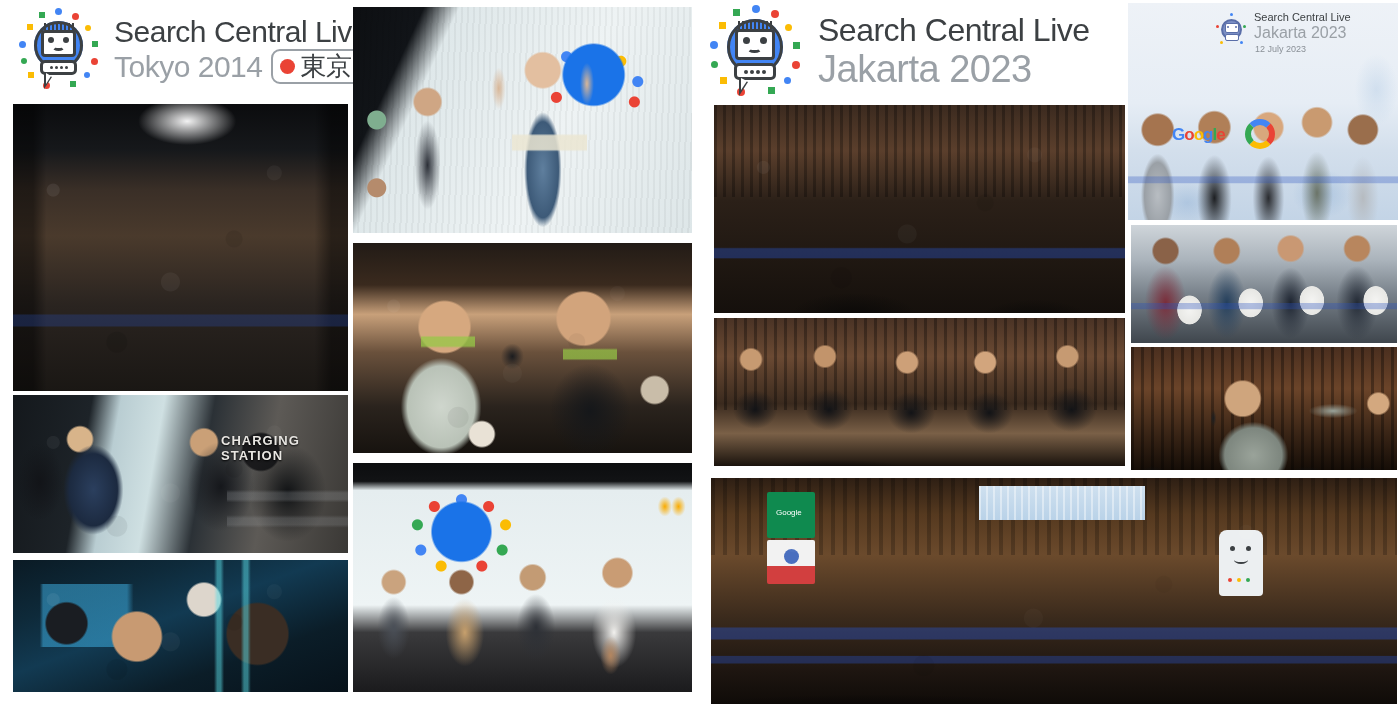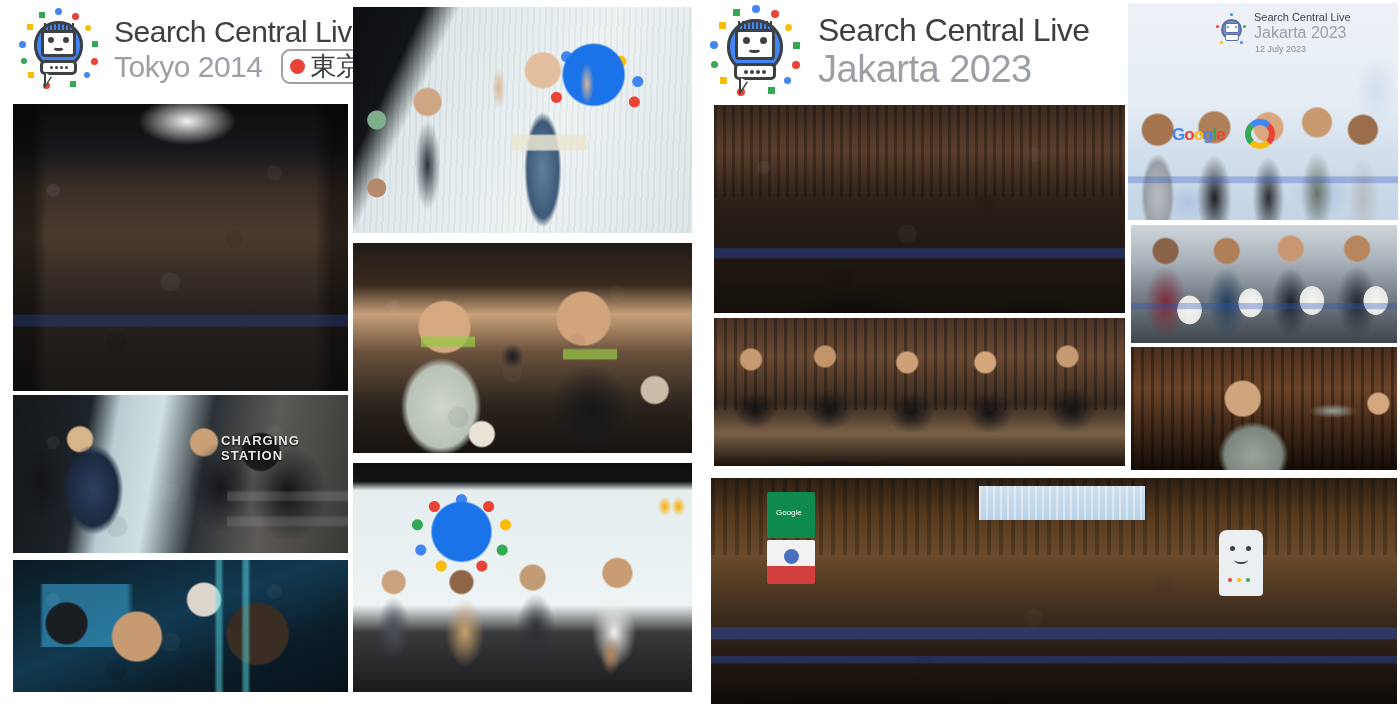--- a/index.html
+++ b/index.html
@@ -31,21 +31,21 @@
           align-items:center;justify-content:center;gap:2px;}
   .bubble u{display:block;background:#3c4043;border-radius:50%;text-decoration:none;}
   .tail{position:absolute;width:0;height:0;}
 
   .titles{display:flex;flex-direction:column;justify-content:center;}
   .t-top{color:#3c4043;letter-spacing:-0.5px;line-height:1.05;white-space:nowrap;}
   .t-bot{color:#9aa0a6;letter-spacing:-0.5px;line-height:1.08;white-space:nowrap;
          display:flex;align-items:center;}
   .jp-badge{display:inline-flex;align-items:center;gap:5px;
             border:2px solid #9aa0a6;border-radius:9px;padding:1px 9px 2px 7px;
-            margin-left:19px;color:#3c4043;}
+            margin-left:9px;color:#3c4043;}
   .jp-dot{width:15px;height:15px;border-radius:50%;background:#EA4335;flex:0 0 auto;}
   .jp-text{font-family:"DejaVu Sans",sans-serif;color:#3c4043;}
 
   
   .photo{position:absolute;overflow:hidden;background:#222;}
   .photo .im{position:absolute;inset:0;}
 
   .cap{position:absolute;color:#fff;font-weight:700;letter-spacing:1px;}
   .noise{position:absolute;inset:0;opacity:.35;
          background-image:

